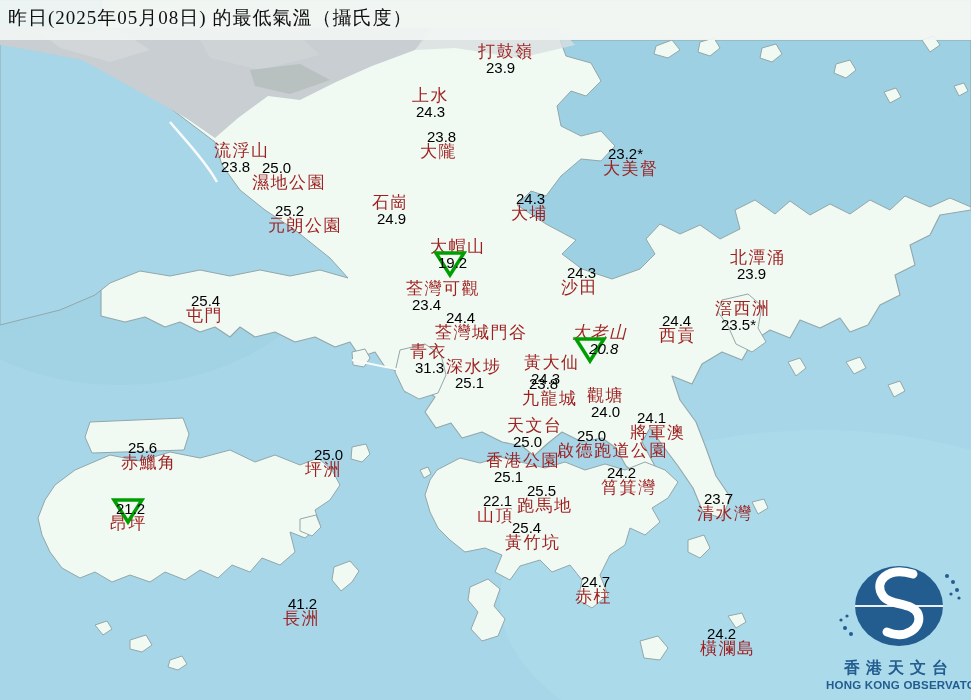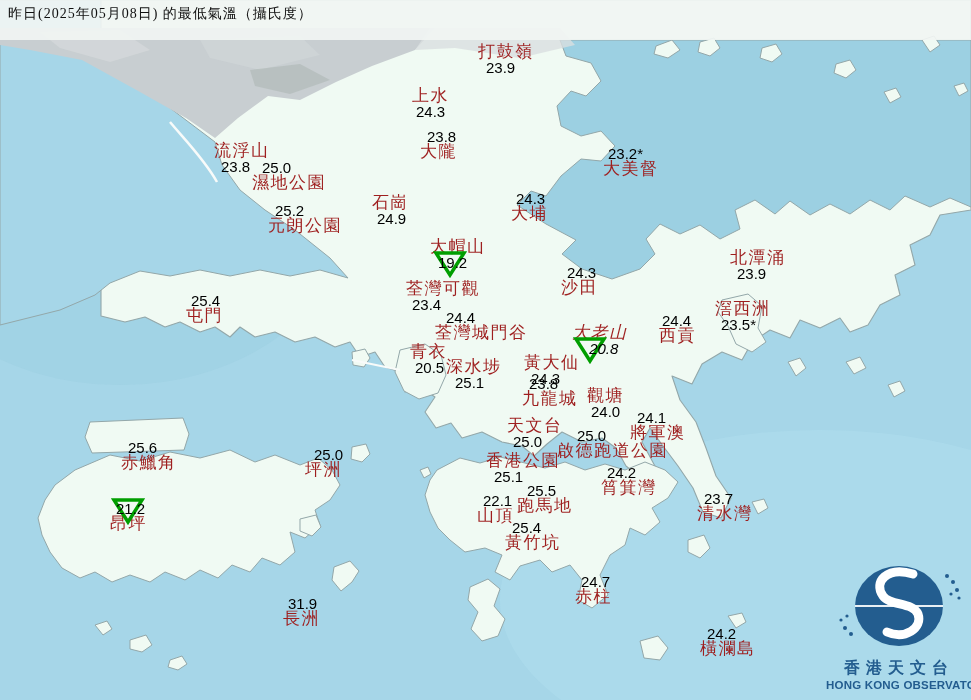--- a/index.html
+++ b/index.html
@@ -5,21 +5,21 @@
   html,body{margin:0;padding:0;background:#777;}
   #screen{
     position:relative;width:971px;height:700px;overflow:hidden;
     font-family:"Liberation Sans","DejaVu Sans",sans-serif;
     background:var(--sea,#a6d6e8);
   }
   #map-svg{position:absolute;left:0;top:0;}
   #map-title{
     position:absolute;left:8px;top:5px;
     font-family:"Liberation Serif","DejaVu Serif",serif;
-    font-size:14px;color:#101010;letter-spacing:1px;font-weight:500;
+    font-size:19px;color:#101010;letter-spacing:1px;font-weight:500;
     white-space:nowrap;
   }
   .station{position:absolute;white-space:nowrap;line-height:16px;}
   .s-name{
     font-family:"Liberation Serif","DejaVu Serif",serif;
     font-size:17px;letter-spacing:1.5px;color:var(--label-red,#9e1f1f);
     line-height:16px;
   }
   .s-value{
     font-family:"Liberation Sans","DejaVu Sans",sans-serif;
@@ -173,21 +173,21 @@
       <div class="station" style="left: 730px; top: 250px;">
         <div class="s-name">北潭涌</div>
         <div class="s-value" style="margin-left: 7px;">23.9</div>
       </div>
       <div class="station" style="left: 715px; top: 301px;">
         <div class="s-name">滘西洲</div>
         <div class="s-value" style="margin-left: 6px;">23.5*</div>
       </div>
       <div class="station" style="left: 410px; top: 344px;">
         <div class="s-name">青衣</div>
-        <div class="s-value" style="margin-left: 5px;">20.5</div>
+        <div class="s-value" style="margin-left: 5px;">31.3</div>
       </div>
       <div class="station" style="left: 446px; top: 359px;">
         <div class="s-name">深水埗</div>
         <div class="s-value" style="margin-left: 9px;">25.1</div>
       </div>
       <div class="station" style="left: 524px; top: 355px;">
         <div class="s-name">黃大仙</div>
         <div class="s-value" style="margin-left: 7px;">24.3</div>
       </div>
       <div class="station" style="left: 522px; top: 376px;">
@@ -243,21 +243,21 @@
         <div class="s-name">坪洲</div>
       </div>
       <div class="station" style="left: 110px; top: 501px;">
         <div class="s-value" style="margin-left: 6px;">21.2</div>
         <div class="s-name">昂坪</div>
       </div>
       <div class="marker" style="left: 111px; top: 497px;"><svg width="34" height="28" viewBox="0 0 34 28">
           <polygon points="3,3 31,3 17,25" fill="none" stroke="#009e00" stroke-width="3.5" stroke-linejoin="miter"></polygon>
         </svg></div>
       <div class="station" style="left: 283px; top: 596px;">
-        <div class="s-value" style="margin-left: 5px;">31.9</div>
+        <div class="s-value" style="margin-left: 5px;">41.2</div>
         <div class="s-name">長洲</div>
       </div>
       <div class="station" style="left: 697px; top: 491px;">
         <div class="s-value" style="margin-left: 7px;">23.7</div>
         <div class="s-name">清水灣</div>
       </div>
       <div class="station" style="left: 575px; top: 574px;">
         <div class="s-value" style="margin-left: 6px;">24.7</div>
         <div class="s-name">赤柱</div>
       </div>

